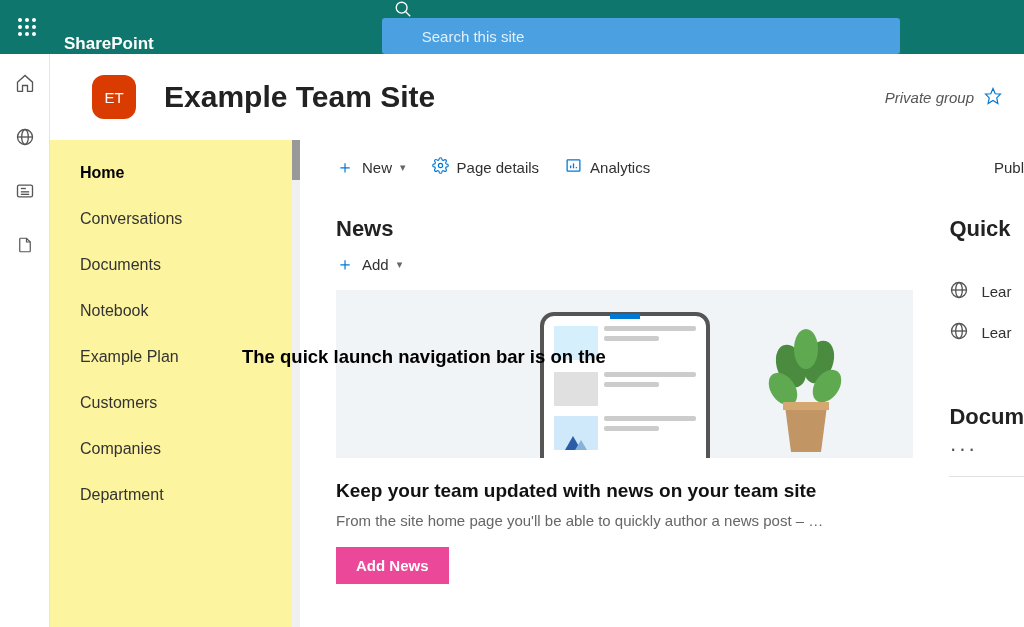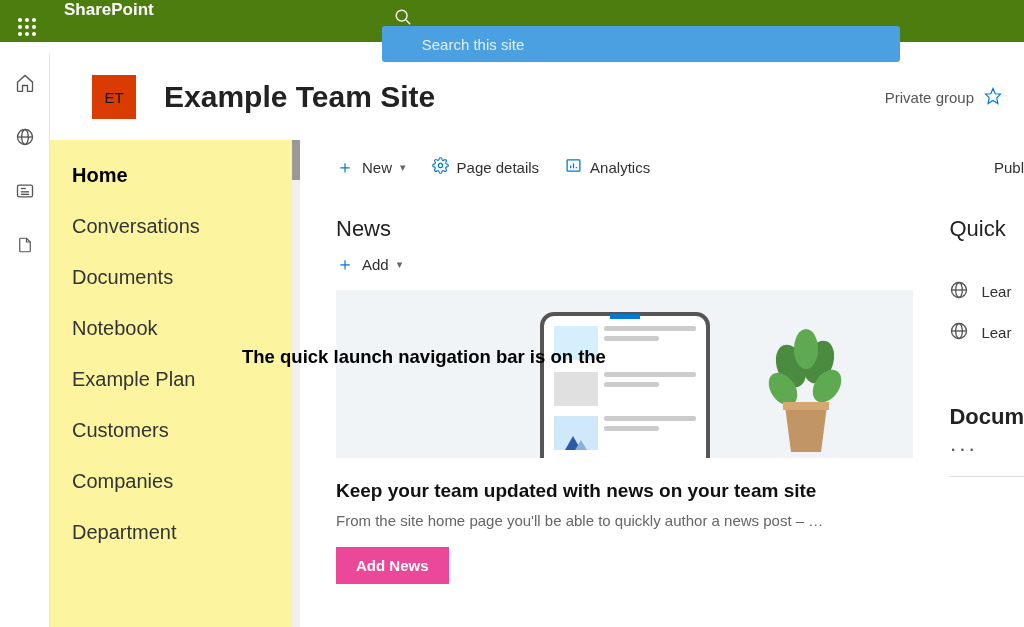--- a/index.html
+++ b/index.html
@@ -1,58 +1,58 @@
 <!DOCTYPE html>
 <html><head>
   <meta charset="utf-8">
   <style>
     * { margin: 0; padding: 0; box-sizing: border-box; font-family: "Segoe UI", -apple-system, sans-serif; }
     body { width: 1024px; height: 627px; overflow: hidden; background: #fff; position: relative; }
 
     
-    .top-bar { background: #4d7c0f; height: 42px; display: flex; align-items: flex-start; color: #fff; }
+    .top-bar { background: #0f766e; height: 54px; display: flex; align-items: flex-end; color: #fff; }
     .waffle { width: 54px; height: 54px; display: flex; align-items: center; justify-content: center; cursor: pointer; }
     .app-name { font-weight: 600; font-size: 17px; margin-left: 10px; }
     .search-wrap { margin-left: 228px; position: relative; }
     .search-box { width: 518px; height: 36px; background: #4ba0e1; border: none; border-radius: 3px; padding: 0 14px 0 40px; color: #fff; font-size: 15px; outline: none; margin-top: 26px; }
     .search-box::placeholder { color: #e2f0fa; }
     .search-icon { position: absolute; left: 12px; top: 8px; color: #fff; }
 
     
     .rail { position: absolute; left: 0; top: 54px; width: 50px; height: calc(100% - 54px); background: #fff; border-right: 1px solid #e5e5e5; display: flex; flex-direction: column; align-items: center; padding-top: 18px; gap: 32px; }
     .rail-icon { color: #555; cursor: pointer; width: 22px; height: 22px; display: flex; align-items: center; justify-content: center; }
 
     
     .site-header { position: absolute; left: 50px; top: 54px; right: 0; height: 86px; display: flex; align-items: center; padding: 0 22px 0 42px; }
-    .site-logo { width: 44px; height: 44px; background: #da3b01; color: #0f172a; display: flex; align-items: center; justify-content: center; font-size: 15px; margin-right: 28px; }
+    .site-logo { width: 44px; height: 44px; background: #da3b01; color: #ffffff; display: flex; align-items: center; justify-content: center; font-size: 15px; margin-right: 28px; border-radius: 12px; }
     .site-title { font-size: 30px; font-weight: 600; color: #222; flex: 1; }
-    .site-meta { color: #555; font-size: 15px; display: flex; align-items: center; gap: 10px; }
+    .site-meta { color: #555; font-size: 15px; display: flex; align-items: center; gap: 10px; font-style: italic; }
     .star-icon { color: #0078d4; }
 
     
     .main { position: absolute; left: 50px; top: 140px; right: 0; bottom: 0; display: flex; }
     .ql-wrap { width: 250px; position: relative; }
     .ql { background: #fcf49f; width: 242px; height: 100%; overflow: hidden; padding-top: 10px; }
-    .ql-item { padding: 14px 22px; font-size: 20px; color: #333; cursor: pointer; }
+    .ql-item { padding: 14px 22px; font-size: 16px; color: #333; cursor: pointer; margin-left: 8px; }
     .ql-item.active { font-weight: 600; color: #000; }
     .ql-scroll { position: absolute; right: 0; top: 0; width: 8px; height: 100%; background: #f0f0f0; }
     .ql-thumb { position: absolute; top: 0; width: 8px; height: 40px; background: #999; }
 
     .content { flex: 1; padding: 0 0 0 36px; overflow: hidden; }
     .toolbar { height: 54px; display: flex; align-items: center; gap: 26px; color: #323130; font-size: 15px; }
     .toolbar-item { display: flex; align-items: center; gap: 8px; cursor: pointer; }
     .toolbar .plus { color: #0078d4; font-size: 18px; font-weight: 300; }
     .toolbar .chev { color: #666; font-size: 11px; }
     .toolbar-icon { color: #0078d4; }
     .toolbar-right { margin-left: auto; margin-right: 0; }
 
     .cols { display: flex; gap: 36px; margin-top: 22px; }
     .news-col { width: 580px; }
     .side-col { flex: 1; }
-    .section-title { font-size: 22px; font-weight: 400; color: #222; margin-bottom: 10px; }
+    .section-title { font-size: 22px; font-weight: 700; color: #222; margin-bottom: 10px; }
     .add-link { display: flex; align-items: center; gap: 8px; color: #323130; font-size: 15px; cursor: pointer; margin-bottom: 14px; }
     .add-link .plus { color: #0078d4; font-size: 18px; }
     .news-img { width: 100%; height: 168px; background: #f1f4f7; position: relative; display: flex; align-items: flex-end; justify-content: center; overflow: hidden; }
     .device { width: 170px; height: 150px; border: 4px solid #555; border-radius: 14px 14px 0 0; background: #fff; position: relative; margin-bottom: -4px; }
     .device-inner { position: absolute; top: 10px; left: 10px; right: 10px; display: flex; gap: 6px; }
     .device-thumb { width: 44px; height: 34px; background: #d6effd; }
     .device-lines { flex: 1; display: flex; flex-direction: column; gap: 5px; }
     .device-line { height: 5px; background: #ccc; border-radius: 2px; }
     .device-line.short { width: 60%; }
     .device-top { position: absolute; top: -2px; left: 50%; transform: translateX(-50%); width: 30px; height: 5px; background: #0078d4; }

